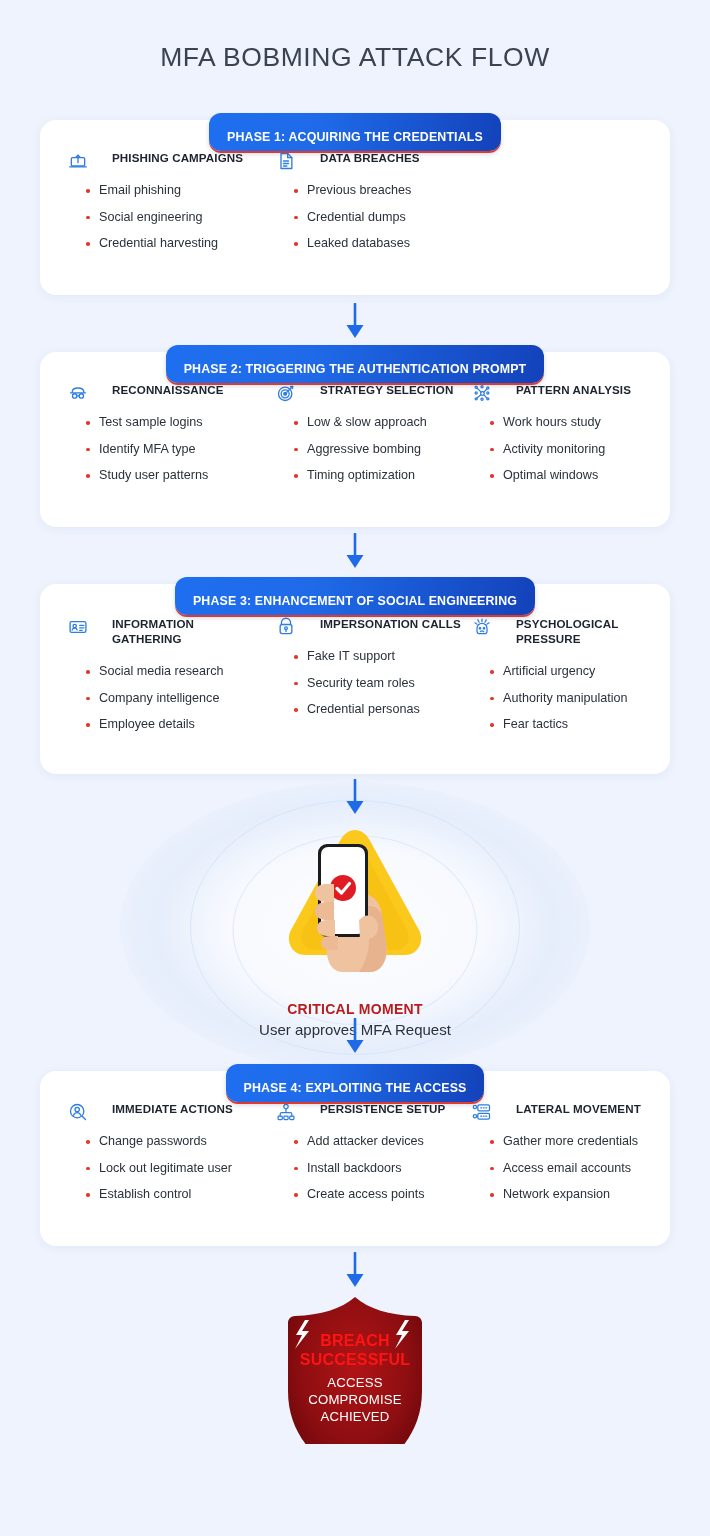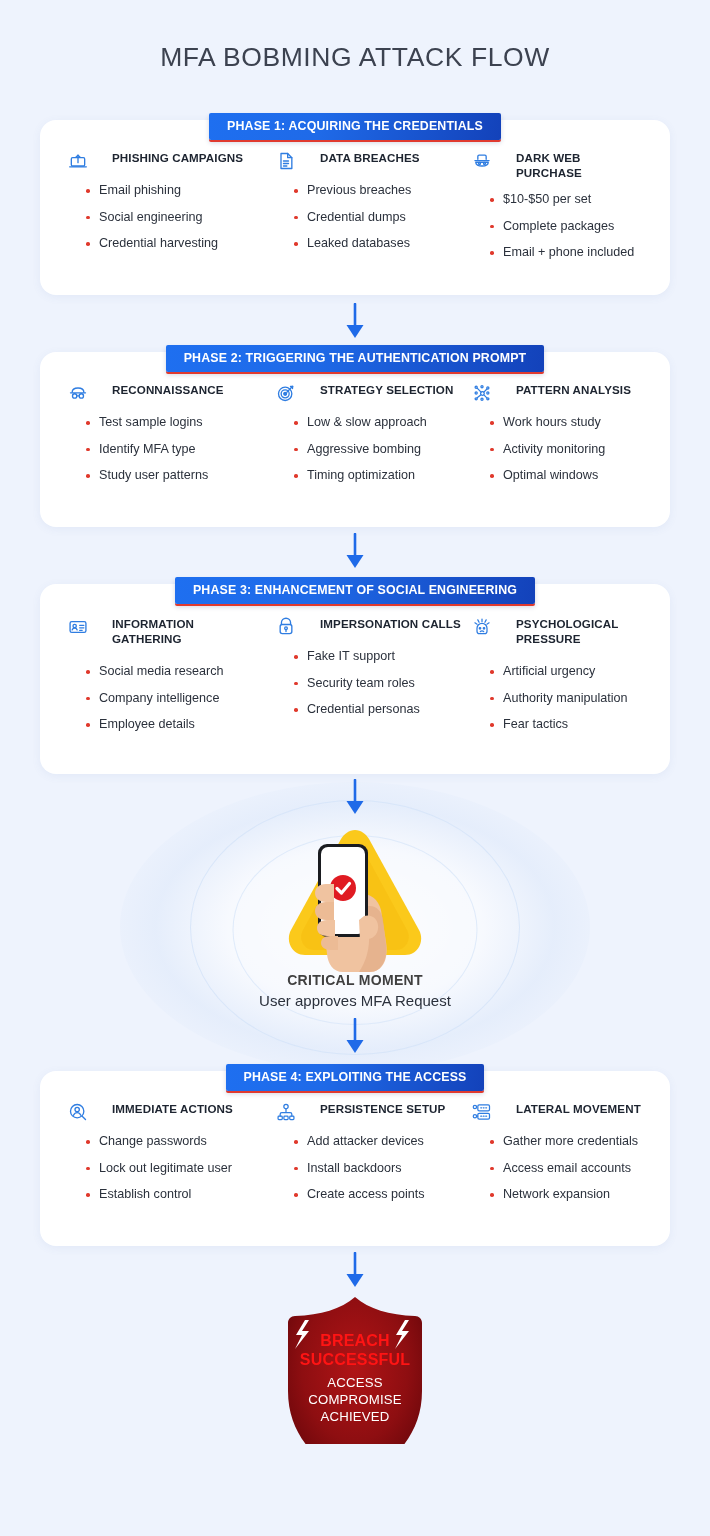--- a/index.html
+++ b/index.html
@@ -76,22 +76,22 @@
   
   .pill-wrap {
     position: absolute;
     left: 0;
     width: 710px;
     text-align: center;
     z-index: 5;
   }
   .pill {
     display: inline-block;
-    padding: 6px 18px 7px;
-    border-radius: 2px;
+    padding: 17px 18px 7px;
+    border-radius: 12px;
     background: linear-gradient(100deg, #1e6ff0 0%, #1f6ae8 38%, #1342ba 100%);
     color: #ffffff;
     font-size: 12.4px;
     font-weight: bold;
     letter-spacing: 0.15px;
     white-space: nowrap;
     box-shadow: 0 2px 0 0 #e03a2f, 0 3px 5px rgba(20,40,100,.18);
   }
 
   
@@ -168,24 +168,24 @@
 
   
   .critical {
     position: absolute;
     left: 0;
     width: 710px;
     text-align: center;
   }
   .illus { position: relative; width: 190px; height: 150px; margin: 0 auto; }
   .crit-label {
-    margin-top: 0;
+    margin-top: 29px;
     font-size: 14px;
     font-weight: bold;
-    color: #404040;
+    color: #b91c1c;
     letter-spacing: 0.3px;
   }
   .crit-sub {
     margin-top: 4px;
     font-size: 15px;
     color: #2b313c;
   }
 
   
   .shield-wrap {
@@ -259,39 +259,20 @@
                 <path d="M14 3v5h5"></path>
               <path d="M9 12h6M9 15h6M9 18h4"></path>
             </svg>
           </span>
           <span class="col-title">DATA BREACHES</span>
         </div>
         <ul class="bullets">
           <li>Previous breaches</li>
           <li>Credential dumps</li>
           <li>Leaked databases</li>
-        </ul>
-      </div>
-      <div class="col c3">
-        <div class="col-head">
-          <span class="ic">
-            <svg width="20" height="20" viewBox="0 0 24 24" fill="none" stroke="#2f7de1" stroke-width="1.6" stroke-linecap="round" stroke-linejoin="round">
-              <path d="M7 10V6.5A1.5 1.5 0 0 1 8.5 5h7A1.5 1.5 0 0 1 17 6.5V10"></path>
-              <path d="M3.5 11.5h17"></path>
-              <path d="M4.5 13.5h15c0 3-3 4.5-7.5 4.5S4.5 16.5 4.5 13.5z"></path>
-              <circle cx="9" cy="15" r="1.2"></circle>
-                <circle cx="15" cy="15" r="1.2"></circle>
-            </svg>
-          </span>
-          <span class="col-title">DARK WEB PURCHASE</span>
-        </div>
-        <ul class="bullets">
-          <li>$10-$50 per set</li>
-          <li>Complete packages</li>
-          <li>Email + phone included</li>
         </ul>
       </div>
     </div>
   </div>
 
   <div class="arrow" style="top:303px">
     <svg width="26" height="42" viewBox="0 0 26 42">
       <path d="M13 1 L13 25" stroke="#1f6ae8" stroke-width="2.6" stroke-linecap="round"></path>
       <path d="M13 35 L4.5 22 L21.5 22 Z" fill="#1f6ae8"></path>
     </svg>

